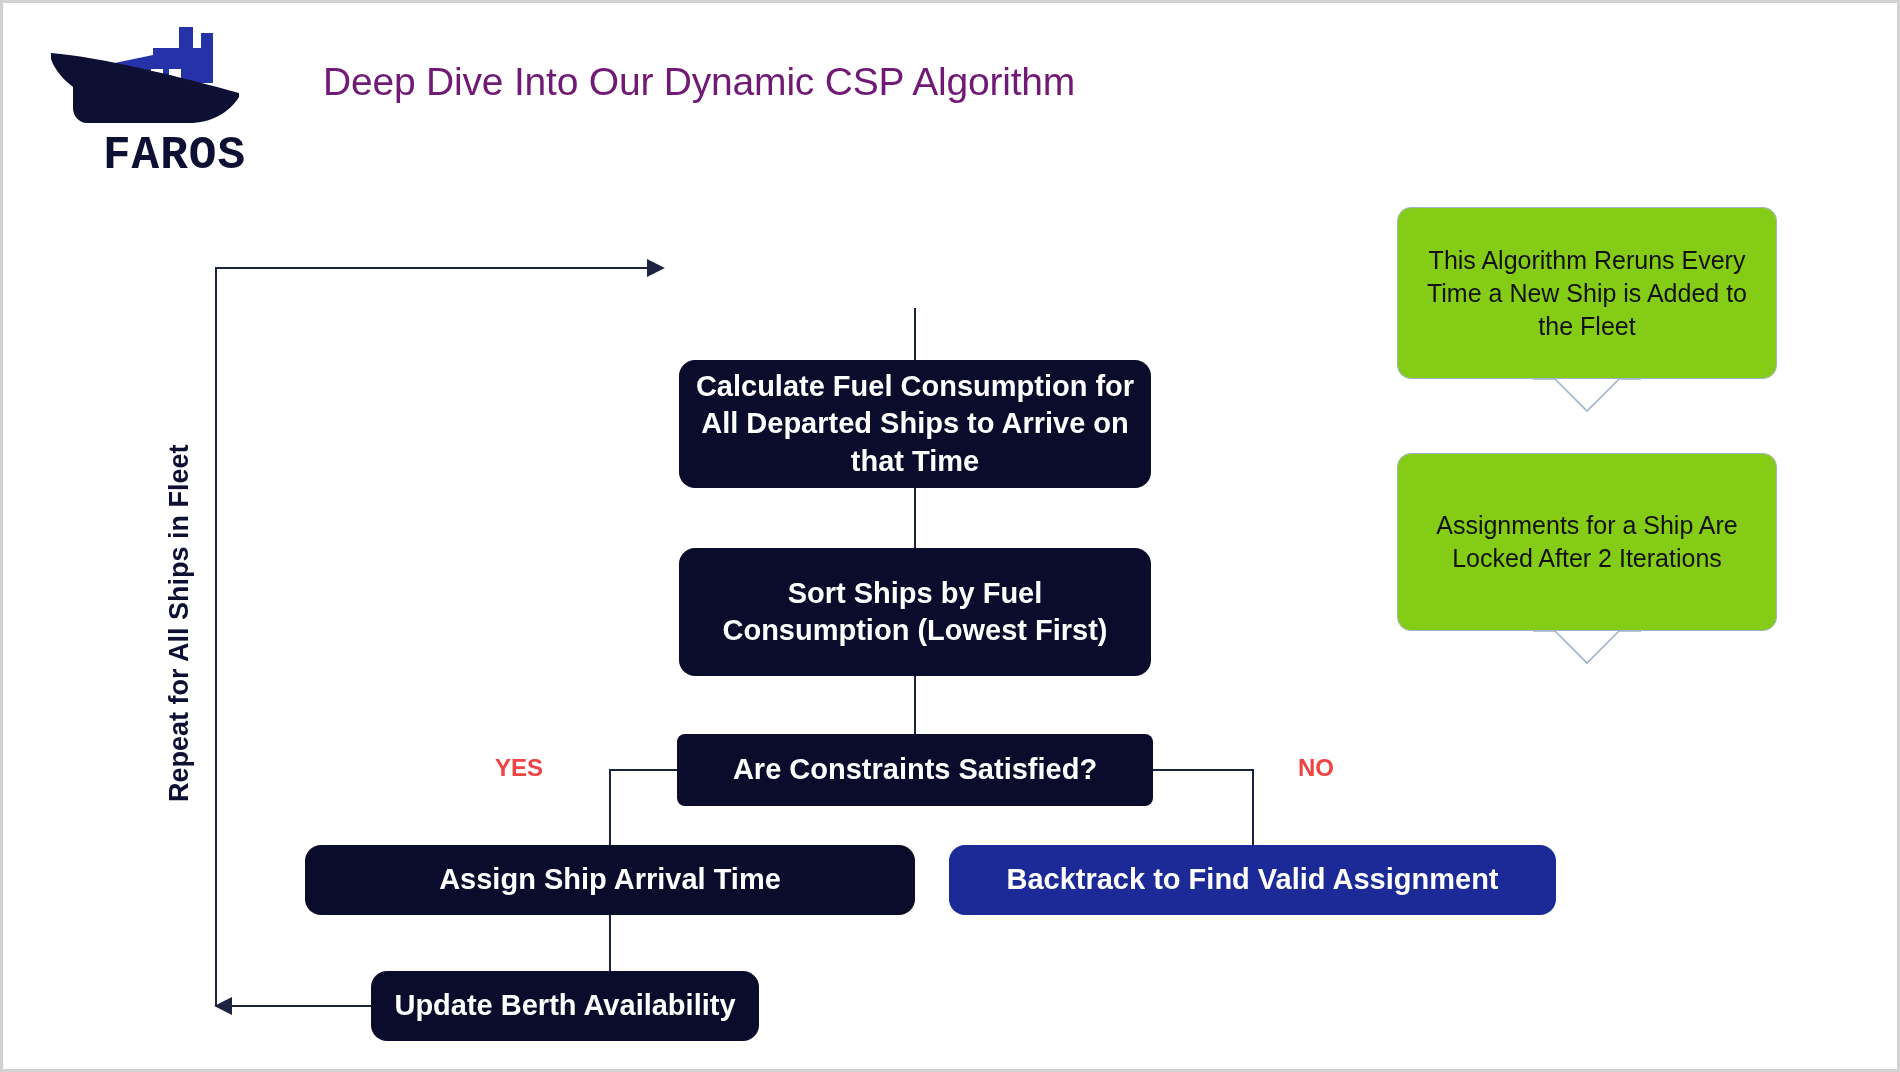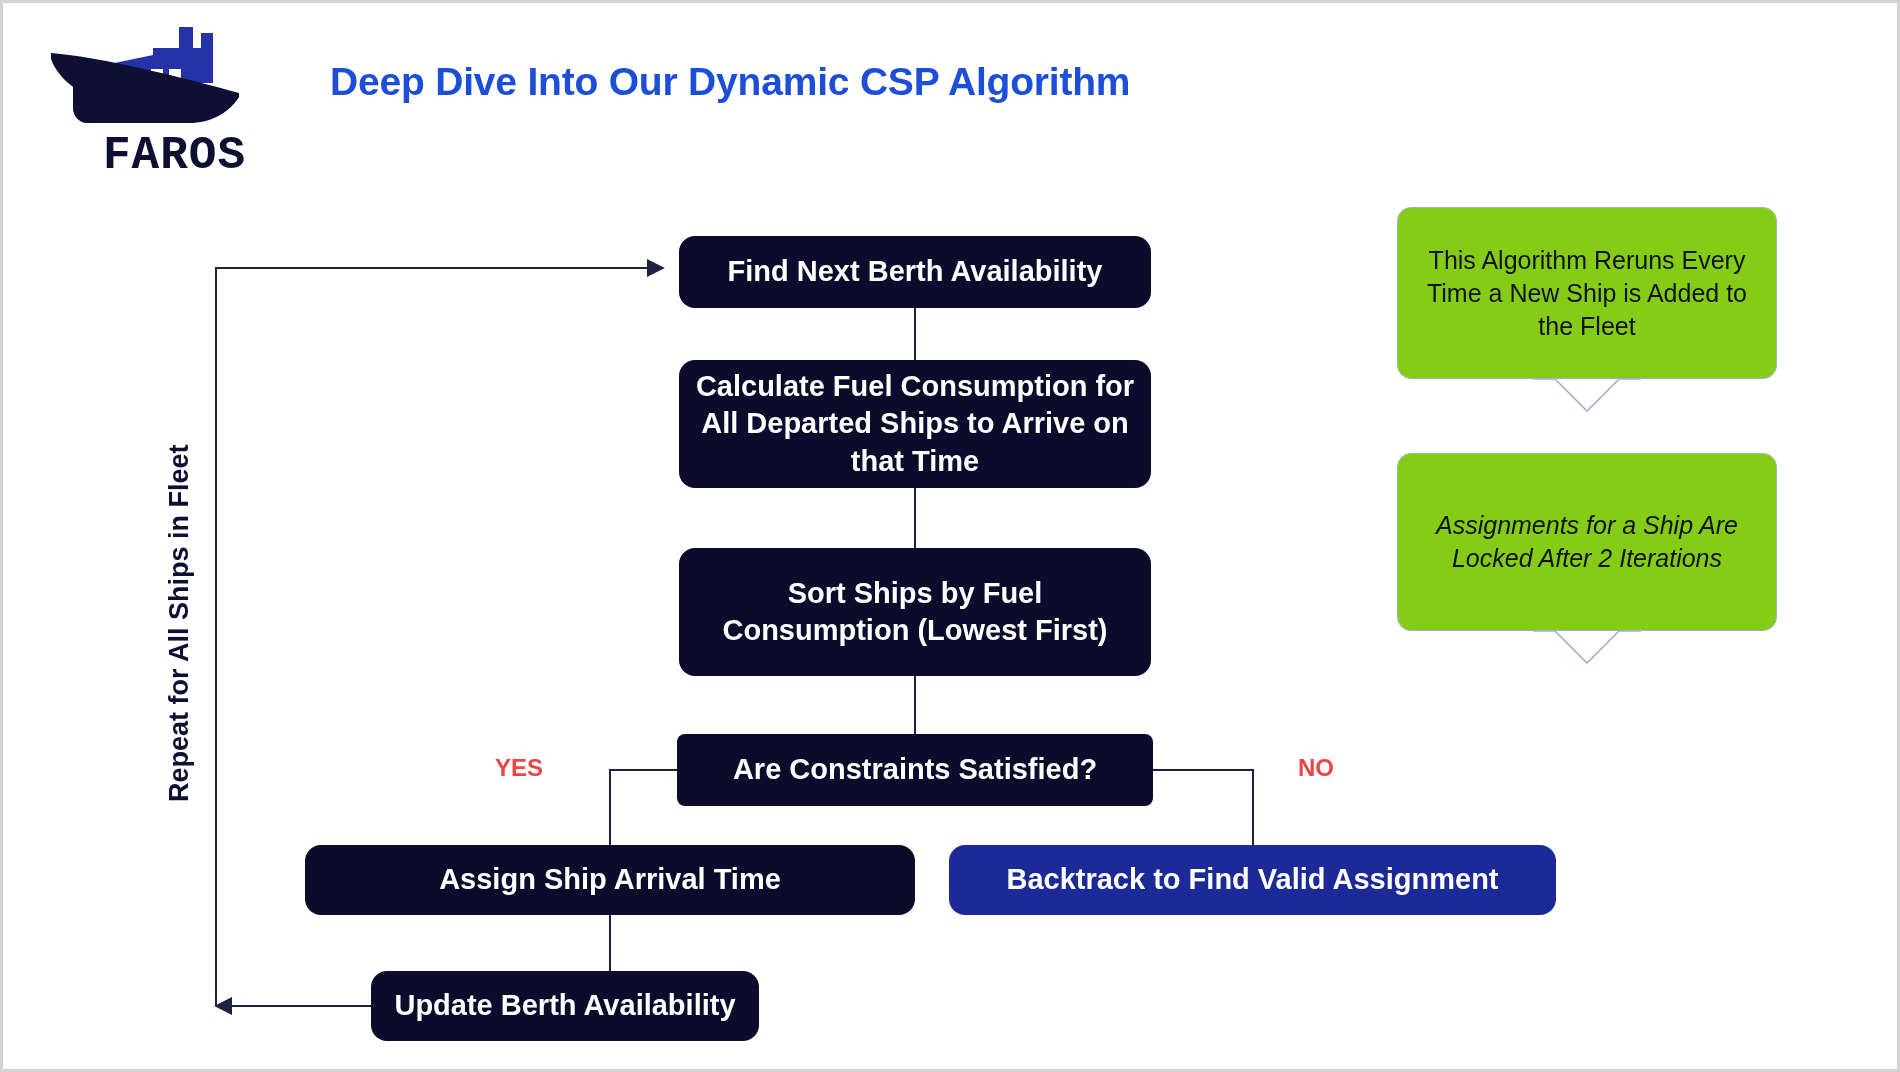--- a/index.html
+++ b/index.html
@@ -45,25 +45,25 @@
     font-weight: 700;
     letter-spacing: 1px;
     color: #0d0f33;
     line-height: 1;
     font-family: Liberation Mono, monospace;
   }
 
   
   #page-title {
     position: absolute;
-    left: 327px;
+    left: 320px;
     top: 57px;
     font-size: 39px;
-    font-weight: 700;
-    color: #1d4ed8;
+    font-weight: 400;
+    color: #701a75;
     letter-spacing: -0.2px;
     white-space: nowrap;
   }
 
   
   .node {
     position: absolute;
     box-sizing: border-box;
     display: flex;
     align-items: center;
@@ -153,21 +153,21 @@
     left: 50%;
     margin-left: -54px;
     top: 100%;
     width: 108px;
     height: 34px;
     overflow: visible;
   }
   #callout-1 { left: 1394px; top: 204px; width: 380px; }
   #callout-1 .callout-box { height: 172px; }
   #callout-2 { left: 1394px; top: 450px; width: 380px; }
-  #callout-2 .callout-box { height: 178px; font-style: italic; }
+  #callout-2 .callout-box { height: 178px; }
 </style>
 </head>
 <body>
 
 <div id="canvas">
 
   <div id="logo">
     <svg id="logo-mark" viewBox="0 0 210 110">
 
       <path d="M62 62 L62 44 L110 34 L110 27 L136 27 L136 6 L150 6 L150 27 L158 27 L158 12 L170 12 L170 62 Z" fill="#2633a8"></path>
@@ -202,21 +202,20 @@
 
       <path d="M 1150 767 L 1250 767 L 1250 842"></path>
 
       <path d="M 607 912 L 607 1003"></path>
 
       <path d="M 368 1003 L 213 1003" marker-end="url(#arrow)"></path>
       <path d="M 213 1003 L 213 265 L 660 265" marker-end="url(#arrow)"></path>
     </g>
   </svg>
 
-  <div class="node dark" id="node-find">Find Next Berth Availability</div>
   <div class="node dark" id="node-sort">Sort Ships by Fuel Consumption (Lowest First)</div>
   <div class="node dark" id="node-calc">Calculate Fuel Consumption for All Departed Ships to Arrive on that Time</div>
   <div class="node dark" id="node-constr">Are Constraints Satisfied?</div>
   <div class="node blue" id="node-back">Backtrack to Find Valid Assignment</div>
   <div class="node dark" id="node-assign">Assign Ship Arrival Time</div>
   <div class="node dark" id="node-update">Update Berth Availability</div>
 
   <div class="branch-label" id="label-yes">YES</div>
   <div class="branch-label" id="label-no">NO</div>
 

